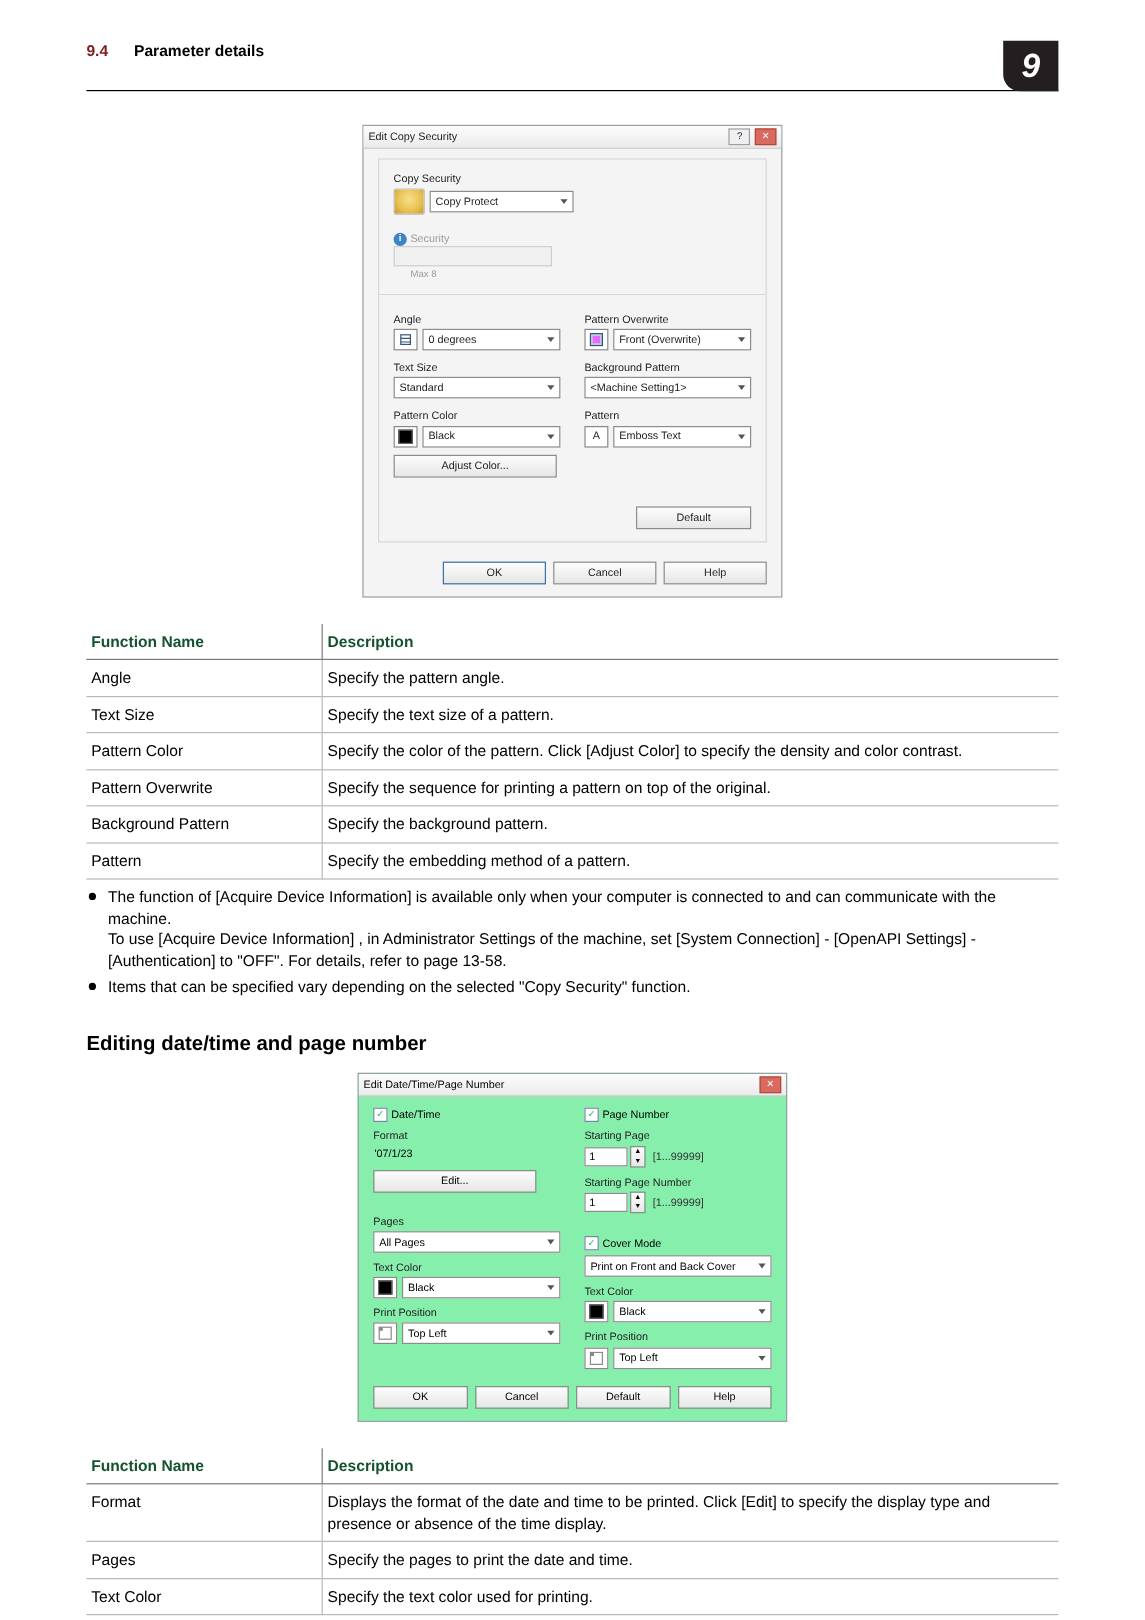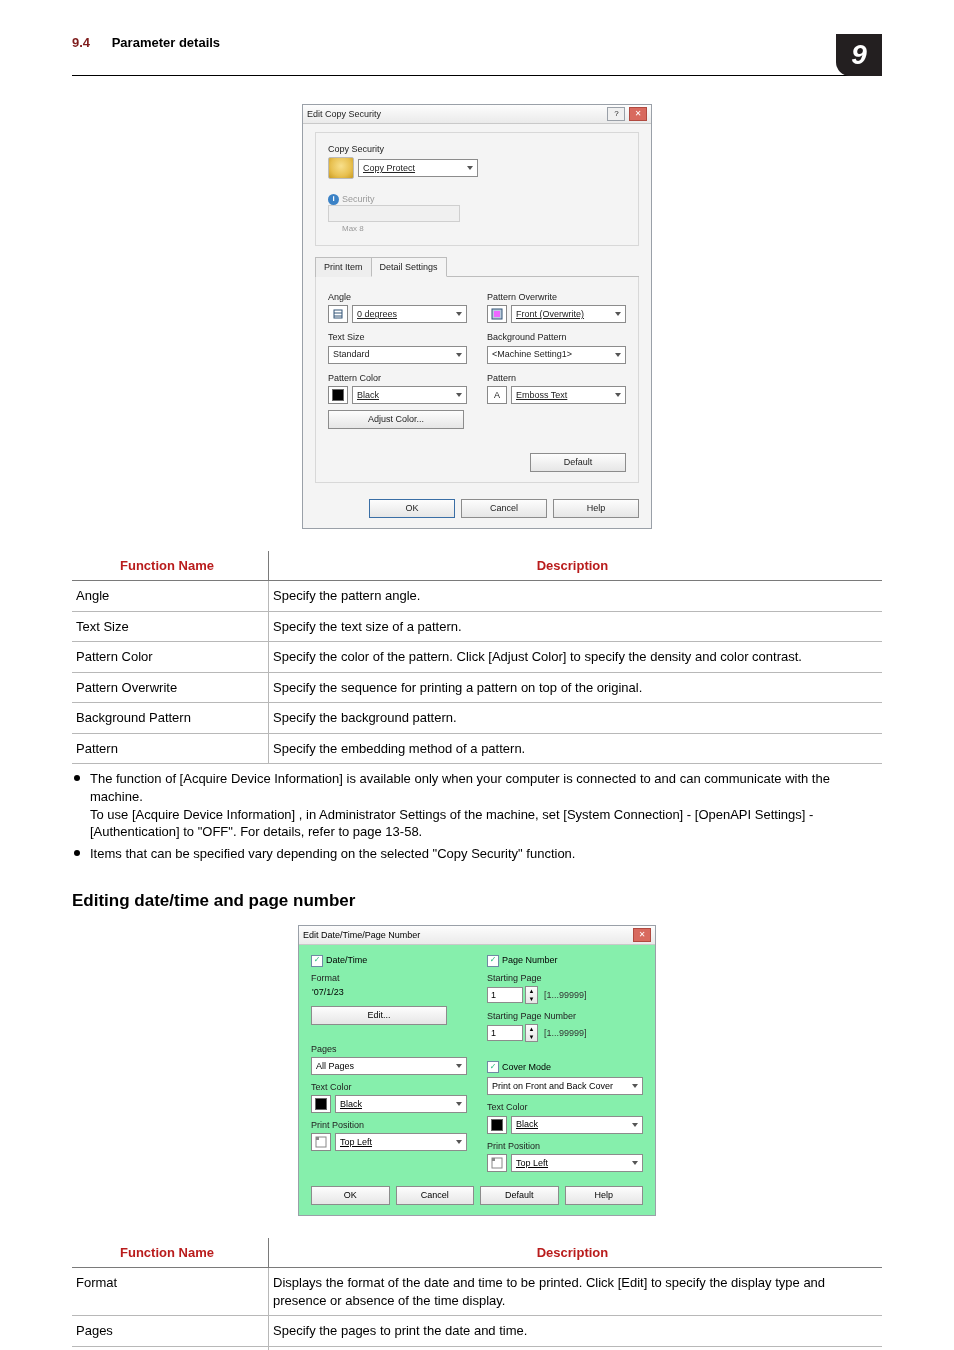--- a/index.html
+++ b/index.html
@@ -97,21 +97,21 @@
   }
   .combo .caret {
     width:0;height:0;border-left:3px solid transparent;border-right:3px solid transparent;border-top:4px solid #555;
   }
   .combo-wide { width: 150px; }
   .combo-plain { border:1px solid #b5b5b5; background:#fff; }
   .iconbox {
     width:18px;height:16px;border:1px solid #888;background:#fff;margin-right:4px;display:inline-flex;align-items:center;justify-content:center;font-size:9px;flex:none;
   }
   .combo-with-icon { display:flex; align-items:center; }
-  .combo-with-icon .combo { flex:1;text-decoration:underline; }
+  .combo-with-icon .combo { flex:1; }
 
   .tabstrip { display:flex; gap:0; margin-top:10px; border-bottom:1px solid #bdbdbd;}
   .tab {
     padding:3px 8px;
     border:1px solid #bdbdbd;
     border-bottom:none;
     background:#eee;
     margin-right:-1px;
     position:relative;
     top:1px;
@@ -148,22 +148,22 @@
   }
 
   
   table.desc {
     width:100%;
     border-collapse:collapse;
     margin-top: 22px;
     font-size: 13px;
   }
   table.desc th {
-    text-align:center;
-    color:#b91c1c;
+    text-align:left;
+    color:#14532d;
     font-weight:bold;
     padding:6px 10px 6px 4px;
     border-bottom:1px solid #7a7a7a;
   }
   table.desc th.col-name { width: 182px; border-right:1px solid #7a7a7a; }
   table.desc td {
     padding:6px 10px 6px 4px;
     border-bottom:1px solid #b8b8b8;
     vertical-align:top;
   }
@@ -240,24 +240,20 @@
           <span class="pw-label">
                 <span class="info-ico">i</span>
                 <span class="fld-label dim" style="margin:0;">Security</span>
               </span>
           <div class="combo-plain" style="height:15px;border-color:#cfcfcf;background:#f0f0f0;width:130px;"></div>
           <div class="pw-sub">Max 8</div>
         </div>
       </div>
     </div>
 
-    <div class="tabstrip">
-      <div class="tab">Print Item</div>
-      <div class="tab active">Detail Settings</div>
-    </div>
 
     <div class="dlg-inner-box" style="border-top:none;padding-top:14px;">
       <div class="twocol">
         <div>
           <span class="fld-label">Angle</span>
           <div class="combo-with-icon">
             <span class="iconbox">
                   <svg width="12" height="12">
                     <rect x="2" y="2" width="8" height="8" fill="none" stroke="#357" stroke-width="1"></rect>
                     <line x1="2" y1="5" x2="10" y2="5" stroke="#357"></line>

